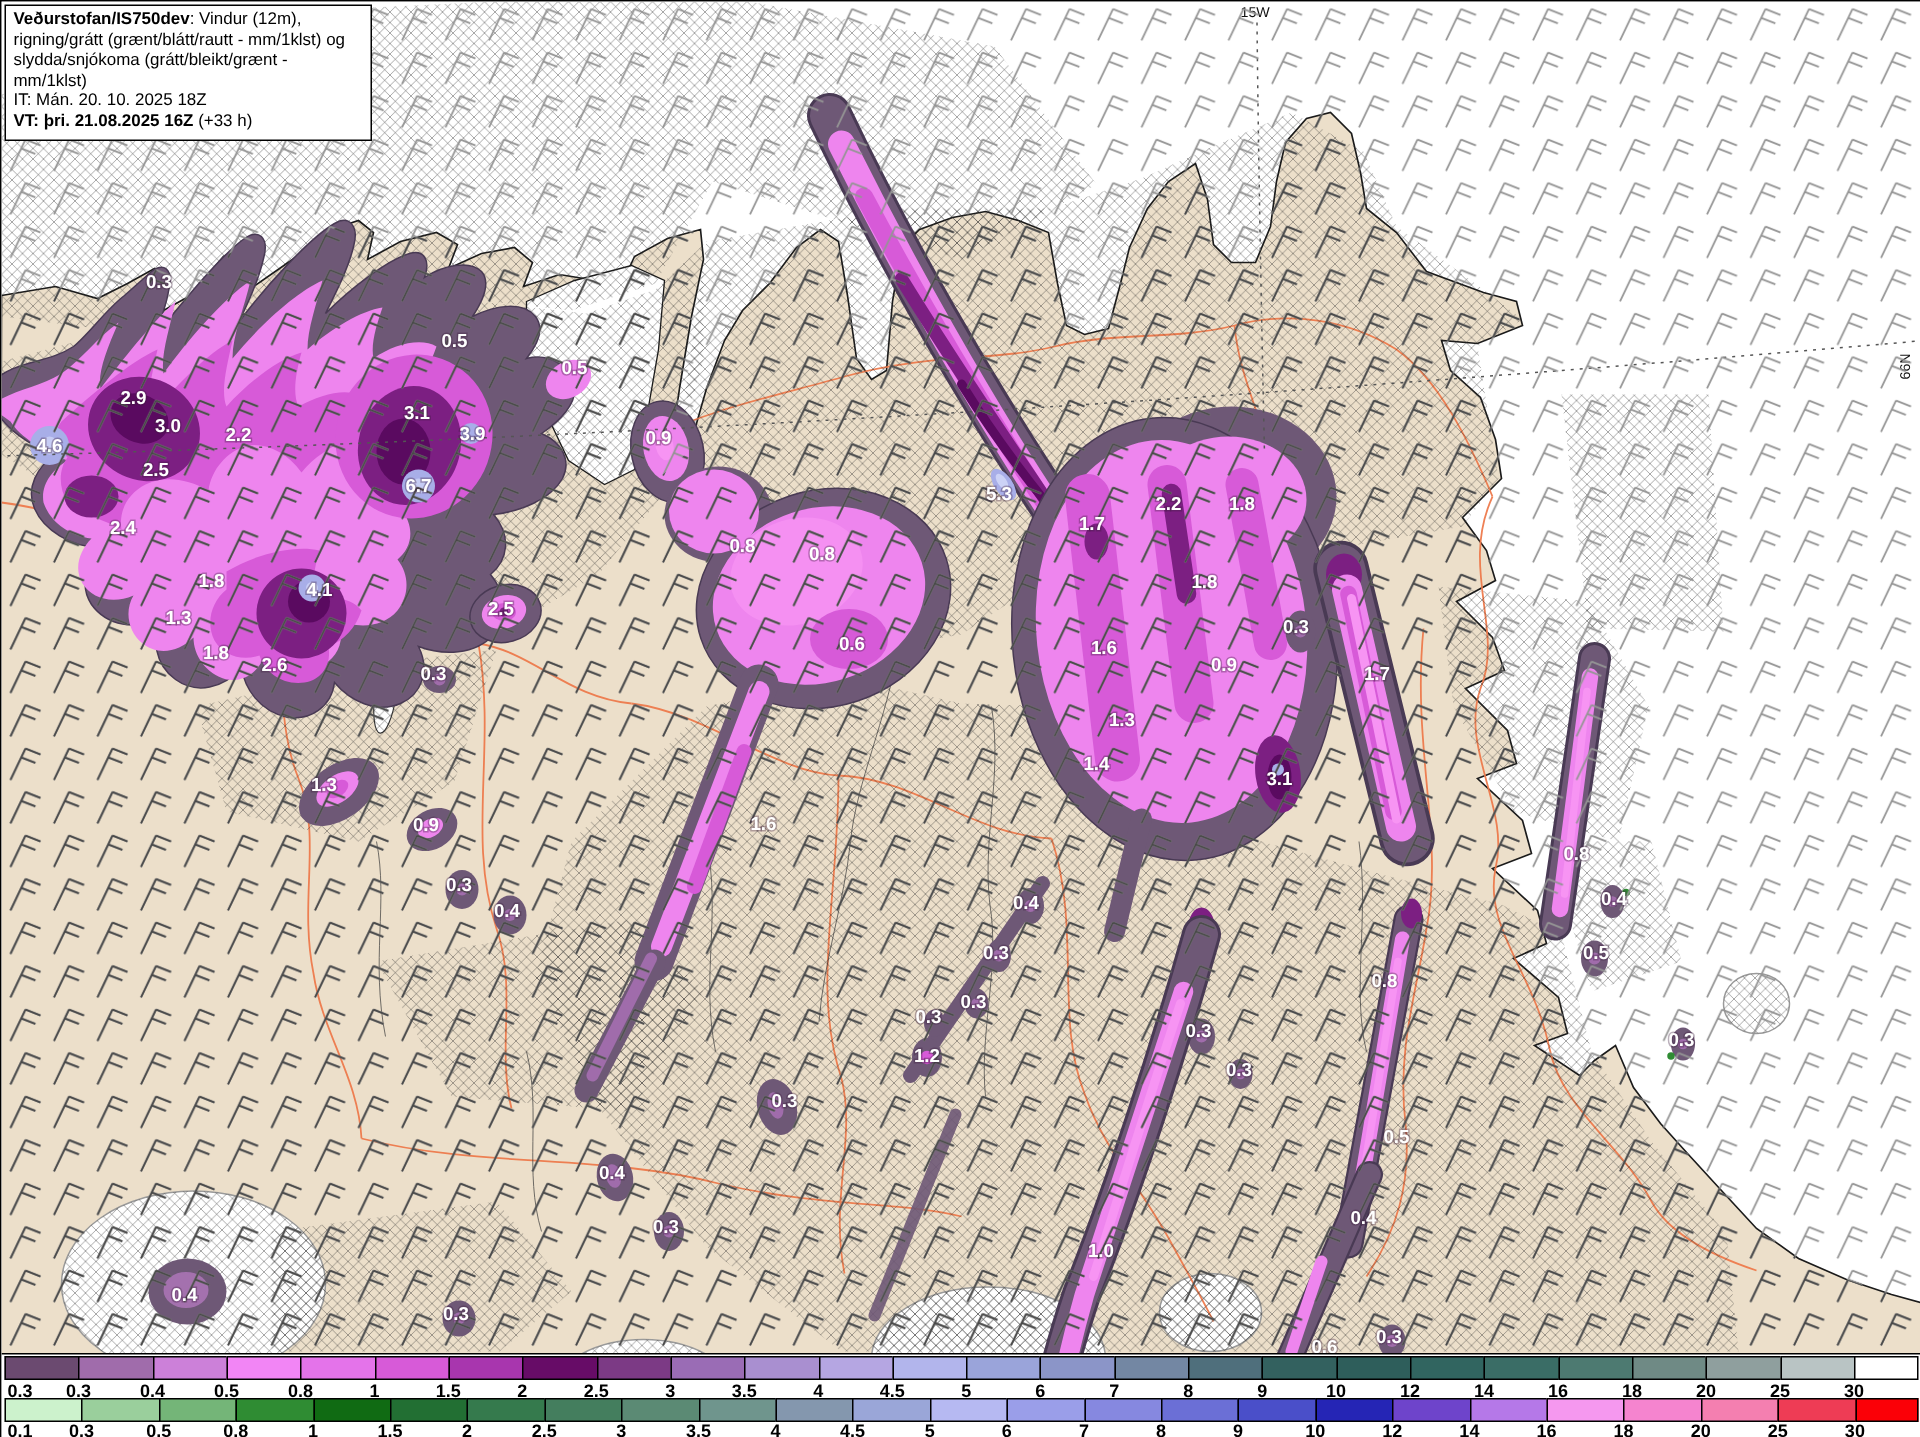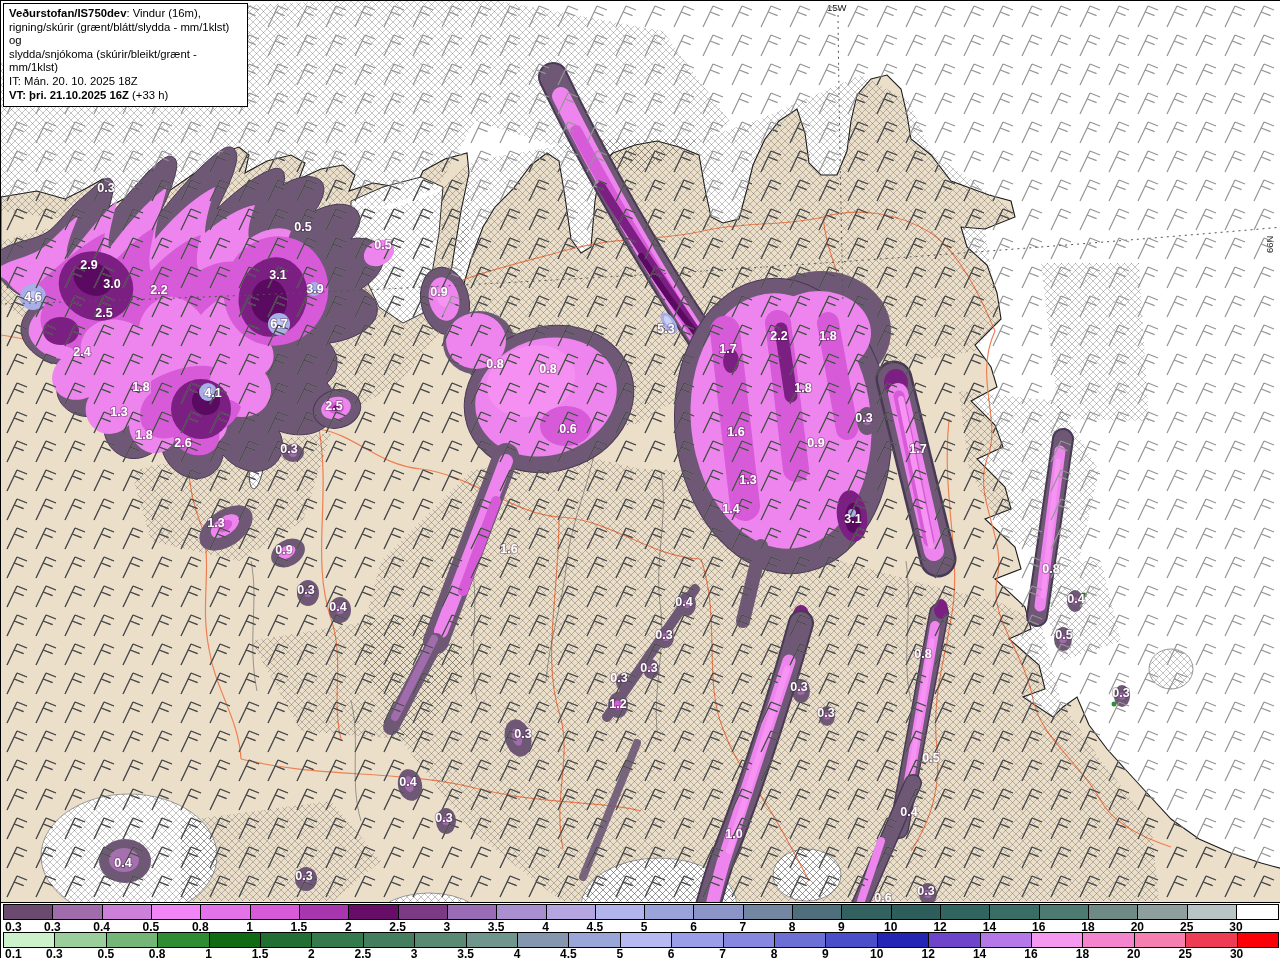--- a/index.html
+++ b/index.html
@@ -325,25 +325,25 @@
         <text x="443" y="821">0.3</text>
         <text x="733" y="837">1.0</text>
         <text x="122" y="866">0.4</text>
         <text x="303" y="879">0.3</text>
         <text x="925" y="894">0.3</text>
         <text x="882" y="901">0.6</text>
       </g>
 </svg>
 
 <div class="header-box">
-  <div class="h-line"><span class="b">Veðurstofan/IS750dev</span><span>: Vindur (16m),</span></div>
-  <div class="h-line">rigning/skúrir (grænt/blátt/slydda - mm/1klst) og</div>
-  <div class="h-line">slydda/snjókoma (skúrir/bleikt/grænt - mm/1klst)</div>
+  <div class="h-line"><span class="b">Veðurstofan/IS750dev</span><span>: Vindur (12m),</span></div>
+  <div class="h-line">rigning/grátt (grænt/blátt/rautt - mm/1klst) og</div>
+  <div class="h-line">slydda/snjókoma (grátt/bleikt/grænt - mm/1klst)</div>
   <div class="h-line">IT: Mán. 20. 10. 2025 18Z</div>
-  <div class="h-line"><span class="b">VT: þri. 21.10.2025 16Z</span><span> (+33 h)</span></div>
+  <div class="h-line"><span class="b">VT: þri. 21.08.2025 16Z</span><span> (+33 h)</span></div>
 </div>
 
 <div id="colorbars">
       <span class="cb-lab first" style="left: 4px; top: 17px;">0.3</span>
       <span class="cb-lab" style="left: 51.32px; top: 17px;">0.3</span>
       <span class="cb-lab" style="left: 100.64px; top: 17px;">0.4</span>
       <span class="cb-lab" style="left: 149.96px; top: 17px;">0.5</span>
       <span class="cb-lab" style="left: 199.28px; top: 17px;">0.8</span>
       <span class="cb-lab" style="left: 248.6px; top: 17px;">1</span>
       <span class="cb-lab" style="left: 297.92px; top: 17px;">1.5</span>

